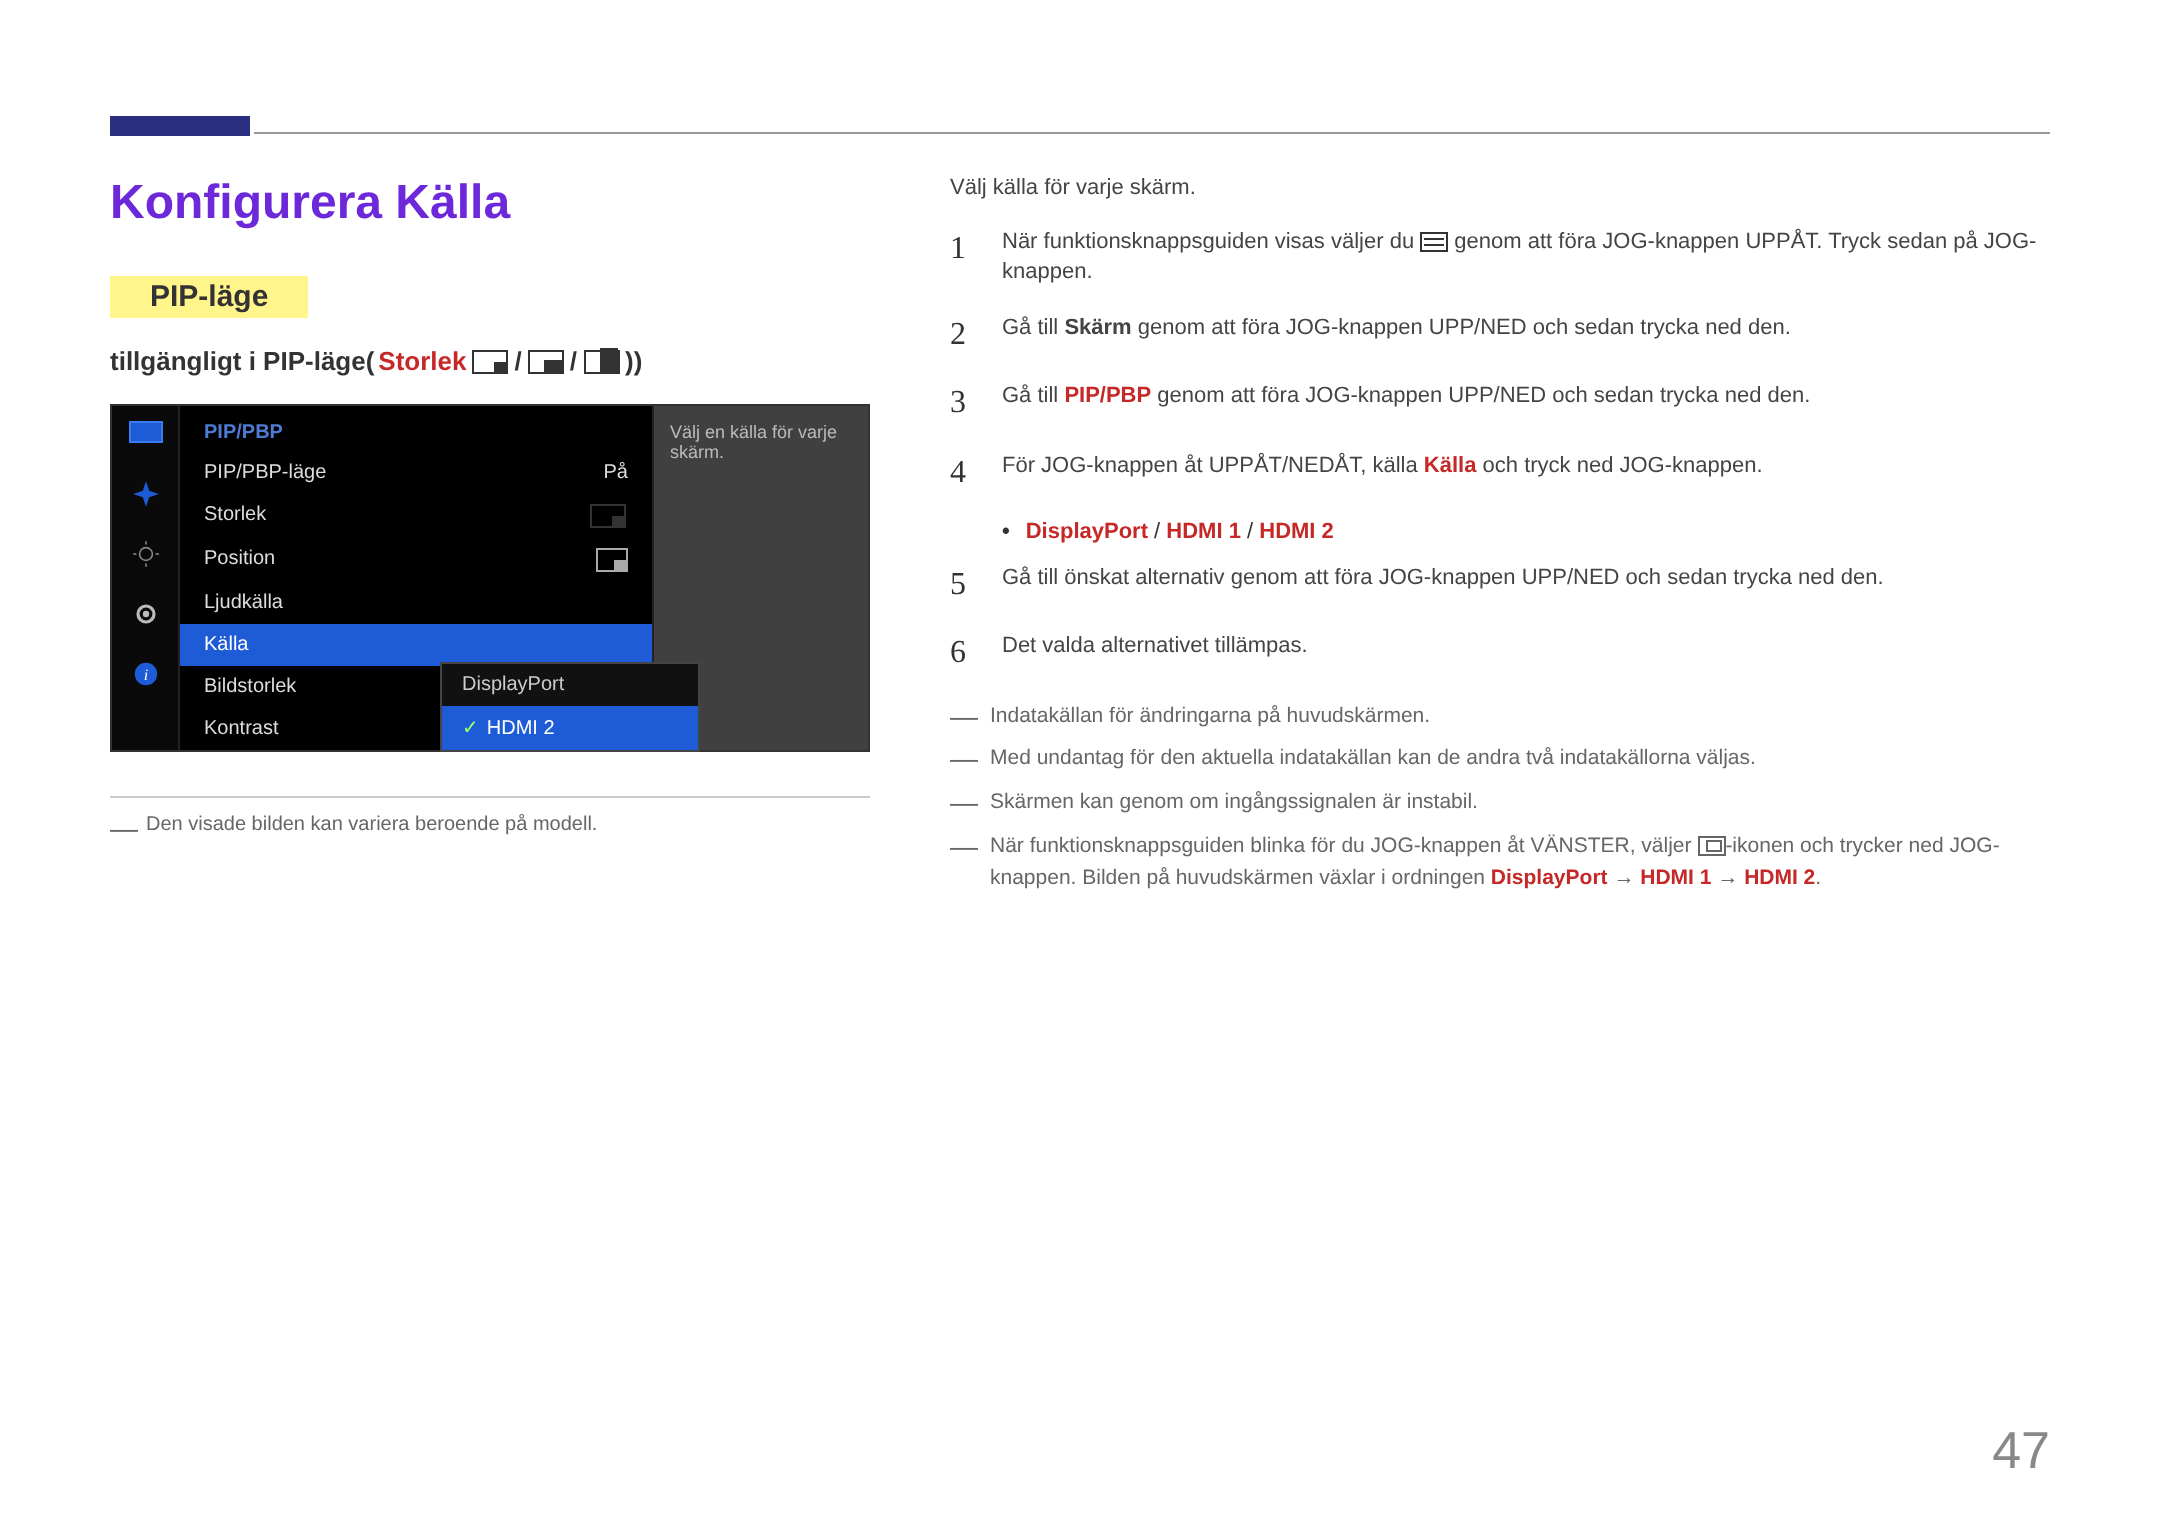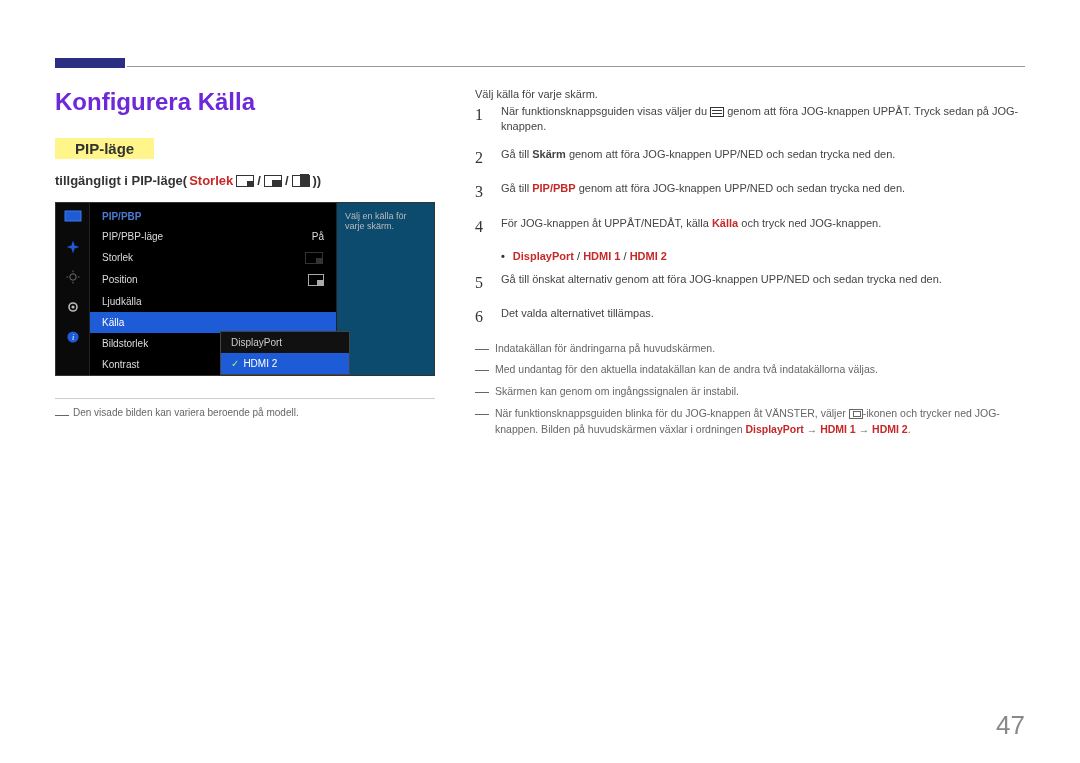--- a/index.html
+++ b/index.html
@@ -126,39 +126,39 @@
   }
   .osd-sub-row.selected {
     background: #1e5bd6;
     color: #fff;
     display: flex;
     align-items: center;
     gap: 4px;
   }
   .check { color: #9bff6a; font-size: 10px; }
   .osd-right {
-    width: 98px;
-    background: #0c4a6e;
+    width: 108px;
+    background: #404040;
     border-left: 1px solid #222;
     padding: 8px;
     font-size: 9px;
     color: #bbb;
   }
   .side-icon { width: 20px; height: 16px; }
 
   .note {
     font-size: 10px;
     color: #666;
     margin-top: 22px;
     border-top: 1px solid #ccc;
     padding-top: 8px;
     display: flex;
     gap: 4px;
   }
-  .intro { font-size: 11px; color: #444; margin-bottom: 4px; }
+  .intro { font-size: 11px; color: #444; margin-bottom: 14px; }
   .step-list { list-style: none; }
   .step {
     display: flex;
     gap: 12px;
     margin-bottom: 12px;
     font-size: 11px;
     color: #444;
     line-height: 1.4;
   }
   .step-num { font-size: 16px; font-weight: 400; color: #333; min-width: 14px; font-family: Georgia, serif; }

